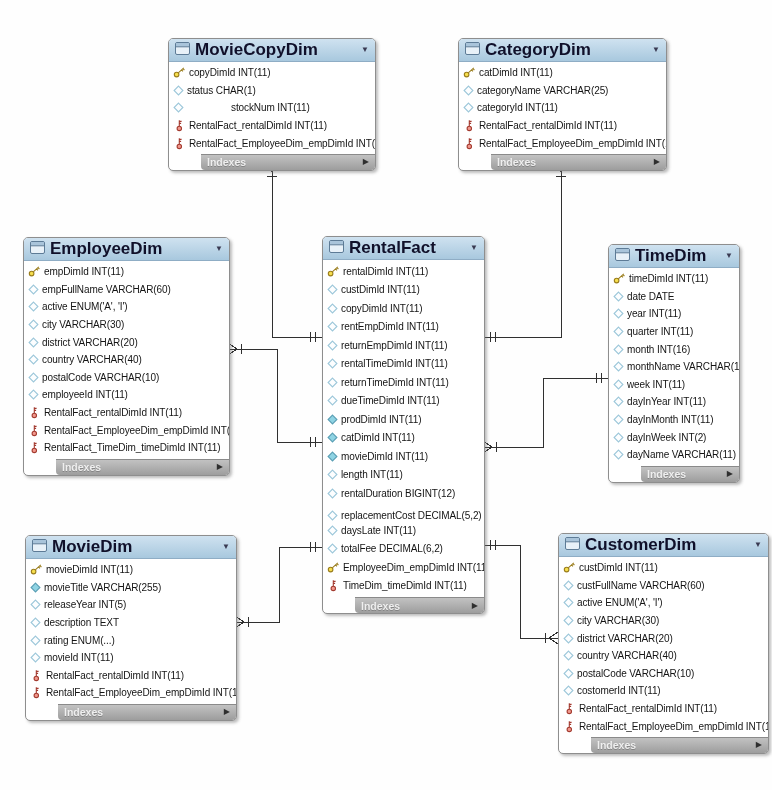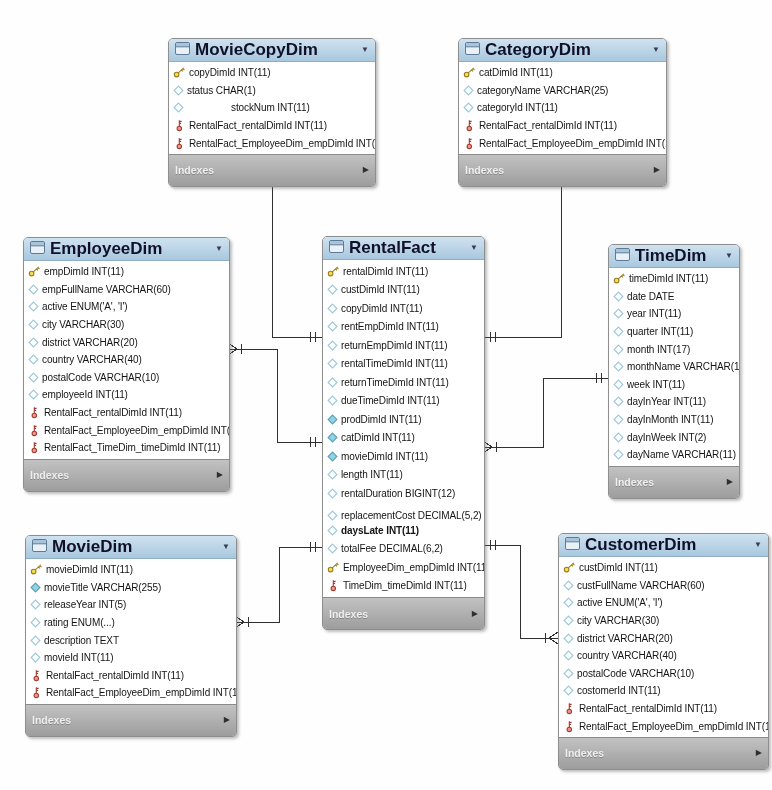--- a/index.html
+++ b/index.html
@@ -13,21 +13,21 @@
                 border-bottom:1px solid #8fadc5;border-radius:4px 4px 0 0;}
   .tbl-title{font-weight:bold;font-size:17px;color:#10102a;flex:1;white-space:nowrap;}
   .collapse-arrow{font-size:8px;color:#3a3a52;line-height:1;}
   .table-fields{padding:2px 0;}
   .field-row{display:flex;align-items:center;gap:3px;padding:0 4px;
              overflow:hidden;white-space:nowrap;}
   .field-icon{flex:0 0 auto;display:inline-flex;}
   .field-text{font-size:10px;color:#141414;letter-spacing:-0.1px;}
   .table-footer{height:15px;background:linear-gradient(#c2c2c2,#9d9d9d);
                 border-top:1px solid #8a8a8a;border-radius:0 0 4px 4px;
-                display:flex;align-items:center;padding:8px 6px;}
+                display:flex;align-items:center;padding:0 6px;margin-left:32px;}
   .footer-label{font-size:10.5px;font-weight:bold;color:#efefef;flex:1;
                 text-shadow:0 1px 0 rgba(80,80,80,.4);}
   .expand-arrow{font-size:8px;color:#2f2f2f;line-height:1;}
 </style>
 </head>
 <body>
 
 <div id="canvas">
   <svg id="connections" width="772" height="790" viewBox="0 0 772 790">
       <g>
@@ -429,21 +429,21 @@
           <span class="field-text">rentalDuration BIGINT(12)</span>
         </div>
         <div class="field-row" style="height: 18.5px; align-items: flex-end;">
           <span class="field-icon">
             <svg width="11" height="11" viewBox="0 0 11 11">
               <path d="M5.5 1.1 L9.9 5.5 L5.5 9.9 L1.1 5.5 Z" fill="#fdfeff" stroke="#9cc7da" stroke-width="1.1"></path>
             </svg>
           </span>
           <span class="field-text">replacementCost DECIMAL(5,2)</span>
         </div>
-        <div class="field-row" style="height: 18.5px; font-weight: bold;">
+        <div class="field-row" style="height: 18.5px;">
           <span class="field-icon">
             <svg width="11" height="11" viewBox="0 0 11 11">
               <path d="M5.5 1.1 L9.9 5.5 L5.5 9.9 L1.1 5.5 Z" fill="#fdfeff" stroke="#9cc7da" stroke-width="1.1"></path>
             </svg>
           </span>
           <span class="field-text">daysLate INT(11)</span>
         </div>
         <div class="field-row" style="height: 18.5px;">
           <span class="field-icon">
             <svg width="11" height="11" viewBox="0 0 11 11">
@@ -525,21 +525,21 @@
             </svg>
           </span>
           <span class="field-text">quarter INT(11)</span>
         </div>
         <div class="field-row" style="height: 17.6px;">
           <span class="field-icon">
             <svg width="11" height="11" viewBox="0 0 11 11">
               <path d="M5.5 1.1 L9.9 5.5 L5.5 9.9 L1.1 5.5 Z" fill="#fdfeff" stroke="#9cc7da" stroke-width="1.1"></path>
             </svg>
           </span>
-          <span class="field-text">month INT(17)</span>
+          <span class="field-text">month INT(16)</span>
         </div>
         <div class="field-row" style="height: 17.6px;">
           <span class="field-icon">
             <svg width="11" height="11" viewBox="0 0 11 11">
               <path d="M5.5 1.1 L9.9 5.5 L5.5 9.9 L1.1 5.5 Z" fill="#fdfeff" stroke="#9cc7da" stroke-width="1.1"></path>
             </svg>
           </span>
           <span class="field-text">monthName VARCHAR(15)</span>
         </div>
         <div class="field-row" style="height: 17.6px;">
@@ -625,29 +625,29 @@
             </svg>
           </span>
           <span class="field-text">releaseYear INT(5)</span>
         </div>
         <div class="field-row" style="height: 17.6px;">
           <span class="field-icon">
             <svg width="11" height="11" viewBox="0 0 11 11">
               <path d="M5.5 1.1 L9.9 5.5 L5.5 9.9 L1.1 5.5 Z" fill="#fdfeff" stroke="#9cc7da" stroke-width="1.1"></path>
             </svg>
           </span>
+          <span class="field-text">description TEXT</span>
+        </div>
+        <div class="field-row" style="height: 17.6px;">
+          <span class="field-icon">
+            <svg width="11" height="11" viewBox="0 0 11 11">
+              <path d="M5.5 1.1 L9.9 5.5 L5.5 9.9 L1.1 5.5 Z" fill="#fdfeff" stroke="#9cc7da" stroke-width="1.1"></path>
+            </svg>
+          </span>
           <span class="field-text">rating ENUM(...)</span>
-        </div>
-        <div class="field-row" style="height: 17.6px;">
-          <span class="field-icon">
-            <svg width="11" height="11" viewBox="0 0 11 11">
-              <path d="M5.5 1.1 L9.9 5.5 L5.5 9.9 L1.1 5.5 Z" fill="#fdfeff" stroke="#9cc7da" stroke-width="1.1"></path>
-            </svg>
-          </span>
-          <span class="field-text">description TEXT</span>
         </div>
         <div class="field-row" style="height: 17.6px;">
           <span class="field-icon">
             <svg width="11" height="11" viewBox="0 0 11 11">
               <path d="M5.5 1.1 L9.9 5.5 L5.5 9.9 L1.1 5.5 Z" fill="#fdfeff" stroke="#9cc7da" stroke-width="1.1"></path>
             </svg>
           </span>
           <span class="field-text">movieId INT(11)</span>
         </div>
         <div class="field-row" style="height: 17.6px;">

